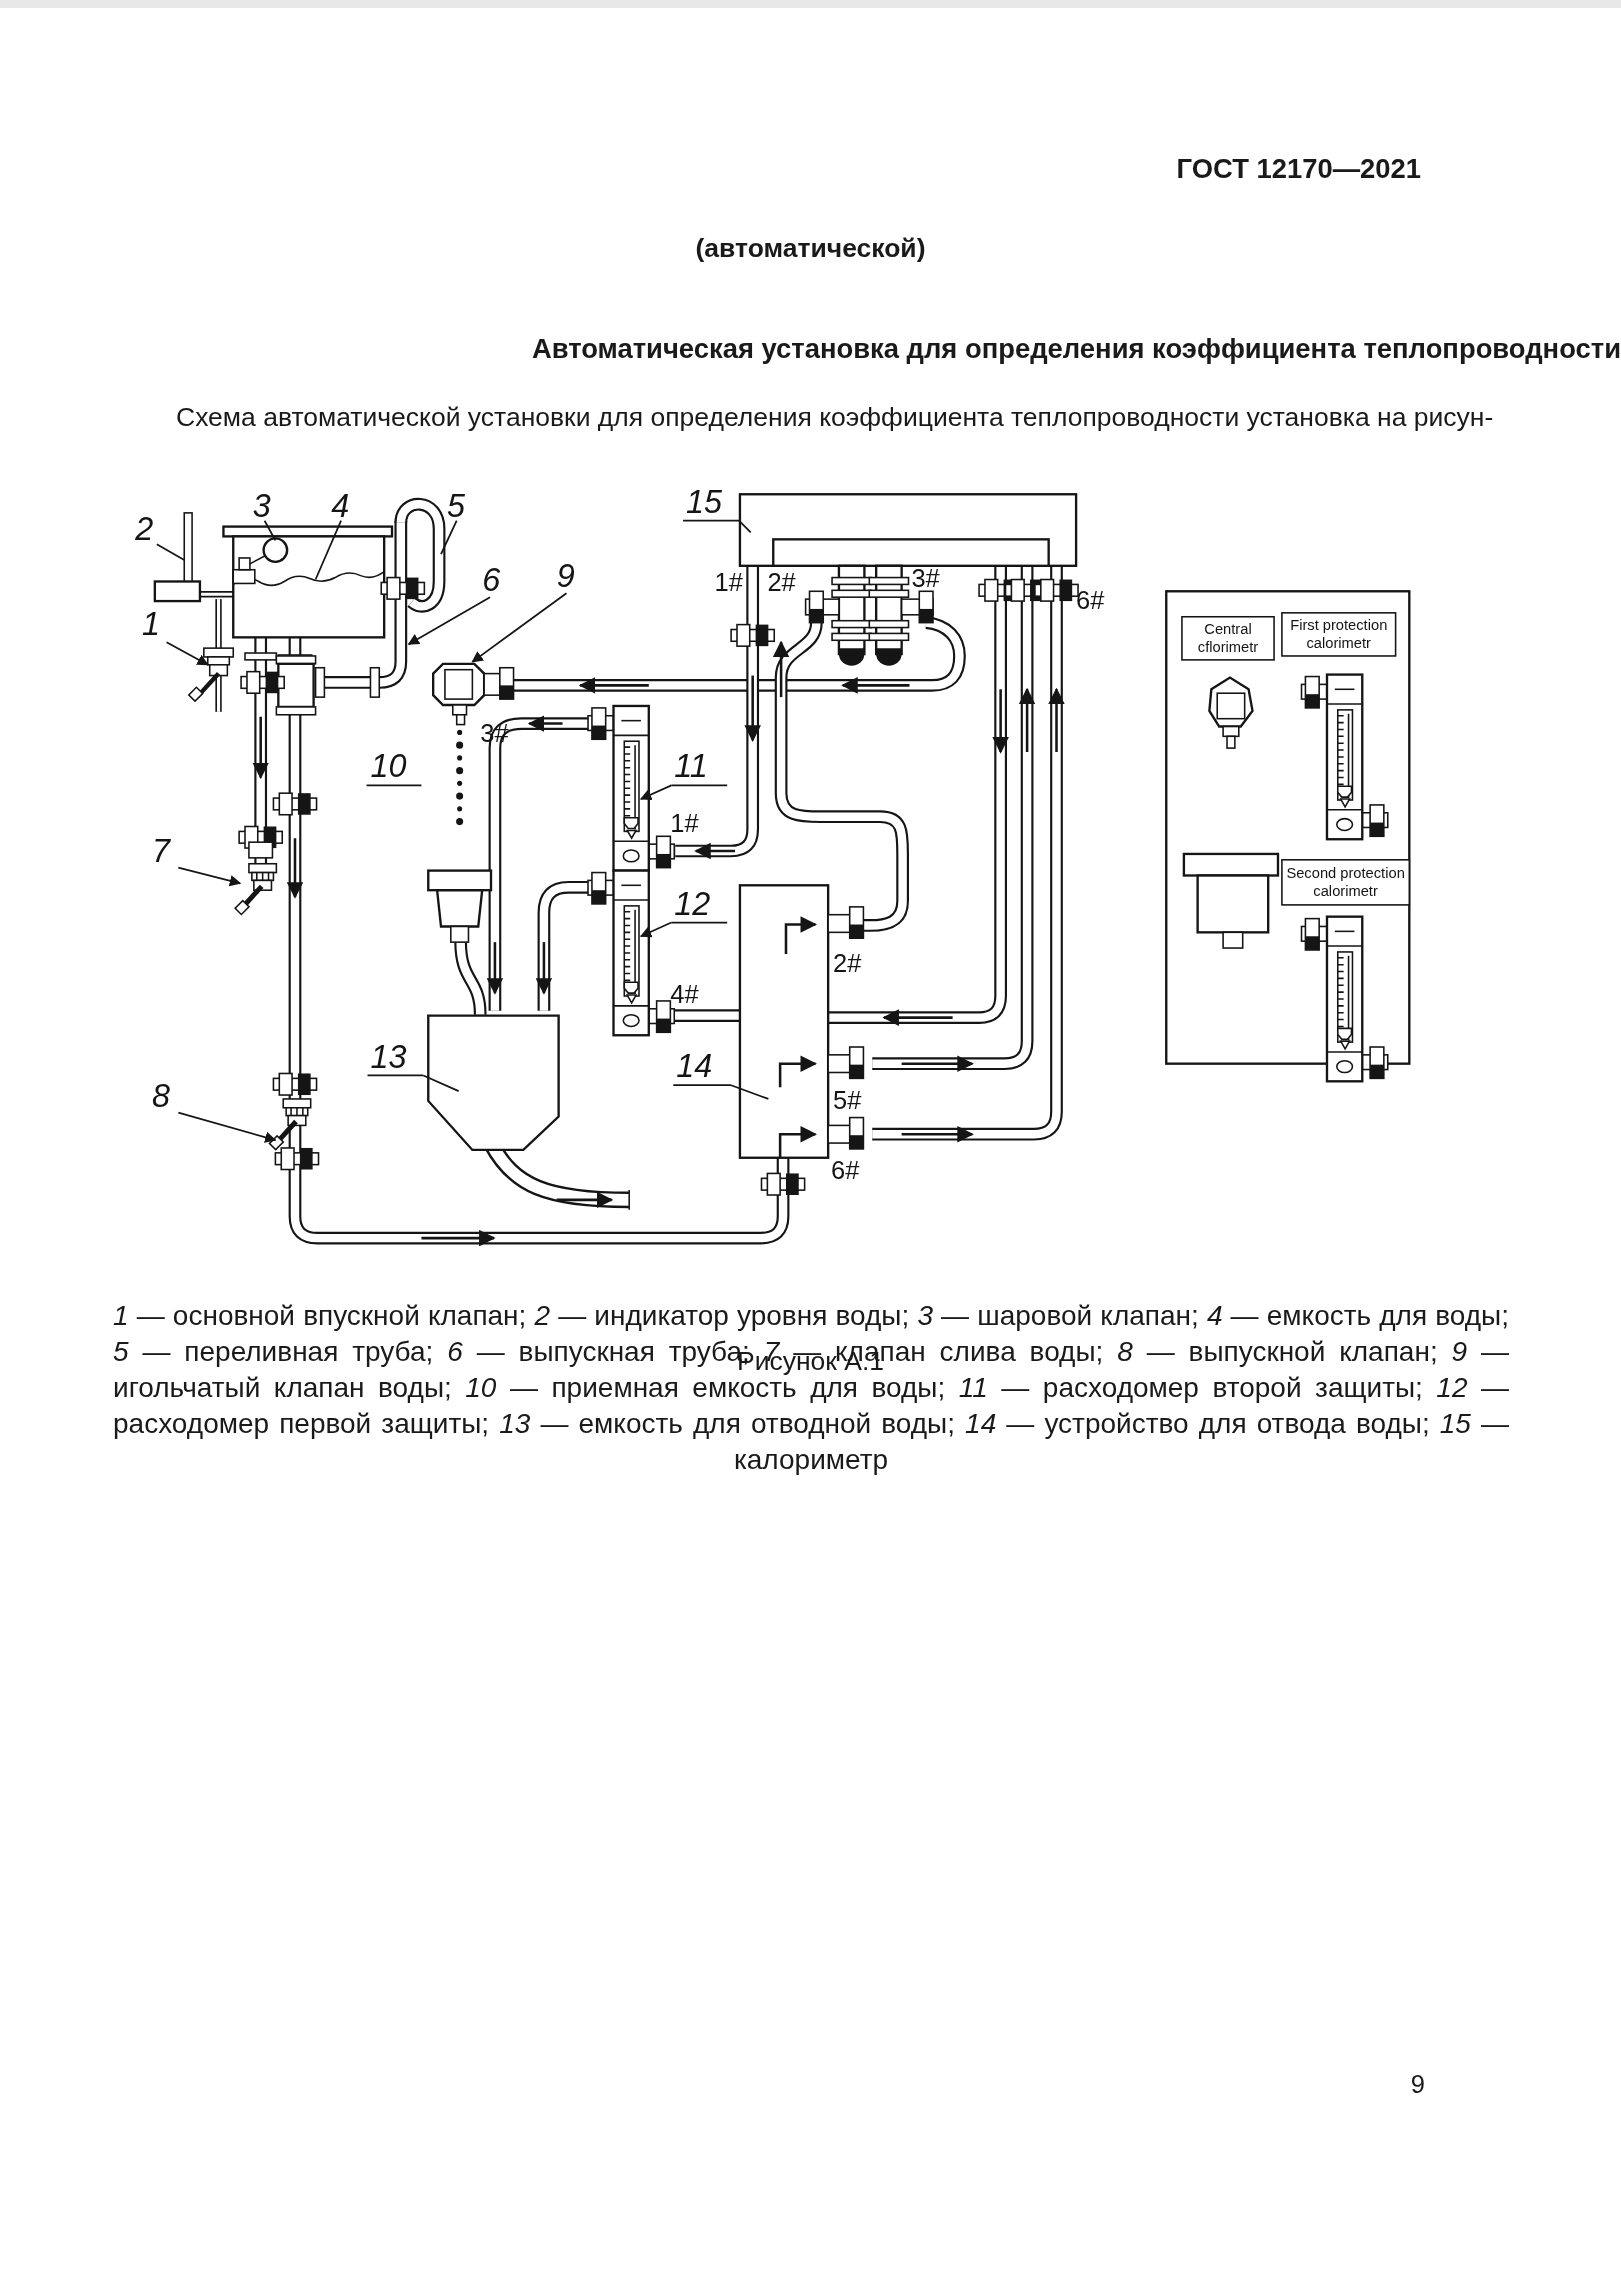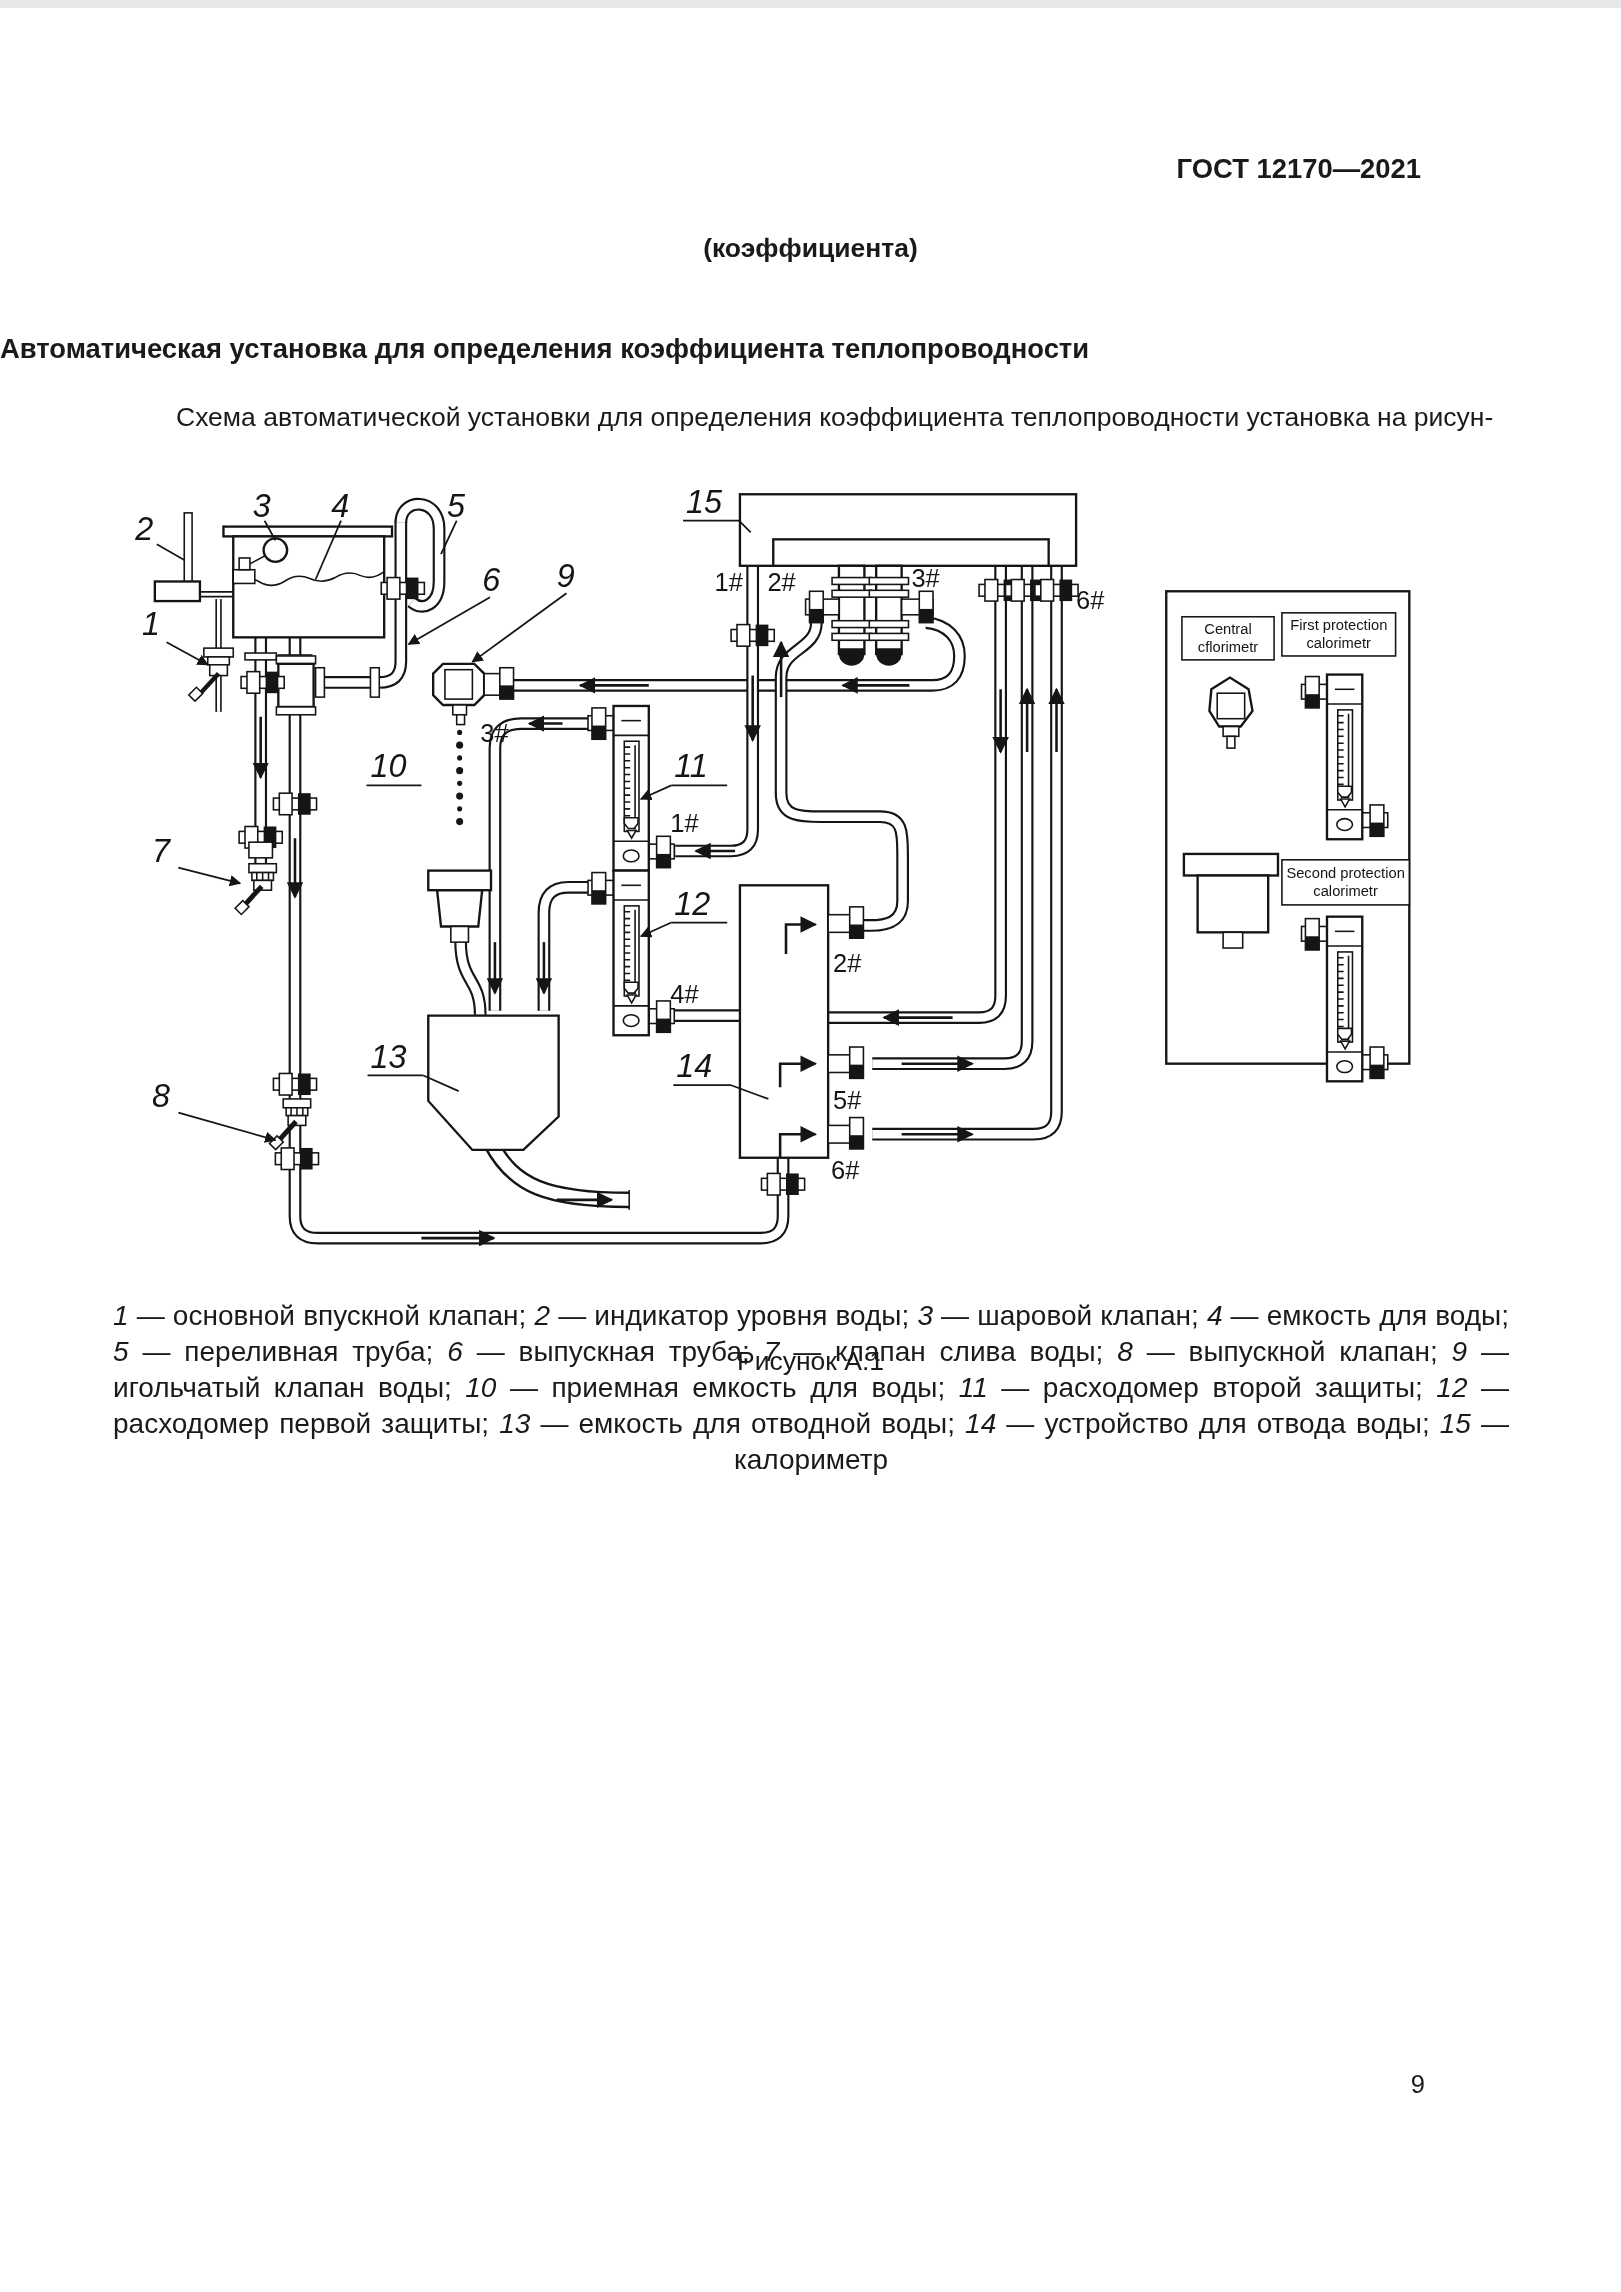--- a/index.html
+++ b/index.html
@@ -2,21 +2,21 @@
 <html><head>
 <meta charset="utf-8">
 <style>
   html,body{margin:0;padding:0;background:#e8e8e8;}
   .page{position:relative;width:1621px;height:2293px;background:#ffffff;
         font-family:"Liberation Sans",sans-serif;color:#1a1a1a;overflow:hidden;margin:8px auto;}
   .header{position:absolute;top:145px;left:0;right:200px;text-align:right;
           font-weight:bold;font-size:27.4px;}
   .appendix{position:absolute;top:222px;left:0;width:100%;text-align:center;
             font-weight:bold;font-size:26.5px;line-height:36px;}
-  .doc-title{position:absolute;top:325px;left:0;width:100%;text-align:left;
+  .doc-title{position:absolute;top:325px;left:0;width:100%;text-align:right;
              font-weight:bold;font-size:27.4px;}
   .para{position:absolute;top:390px;left:113px;width:1396px;font-size:26.5px;line-height:38px;}
   .para .l1{text-indent:63px;}
   .caption{position:absolute;top:1290px;left:113px;width:1396px;font-size:28px;
            line-height:36px;text-align:justify;text-align-last:center;}
   .cap-num{font-style:italic;}
   .figure-label{position:absolute;top:1338px;left:0;width:100%;text-align:center;font-size:26.5px;}
   .page-num{position:absolute;top:2062px;right:196px;font-size:25.5px;}
   
   .po{stroke:#151515;stroke-width:13;fill:none;}
@@ -36,21 +36,21 @@
   .leg{font:15px "Liberation Sans",sans-serif;fill:#151515;text-anchor:middle;}
 </style>
 </head>
 <body>
 
 <div class="page">
 
   <div class="header">ГОСТ 12170—2021</div>
 
   <div class="appendix">
-    <div>(коэффициента)</div>
+    <div>(автоматической)</div>
   </div>
 
   <div class="doc-title">Автоматическая установка для определения коэффициента теплопроводности</div>
 
   <div class="para">
     <div class="l1">Схема автоматической установки для определения коэффициента теплопроводности установка на рисун-</div>
   </div>
 
   <svg style="position:absolute;left:98px;top:446px;" width="1425" height="843" viewBox="0 0 1454 860">
     <defs>

